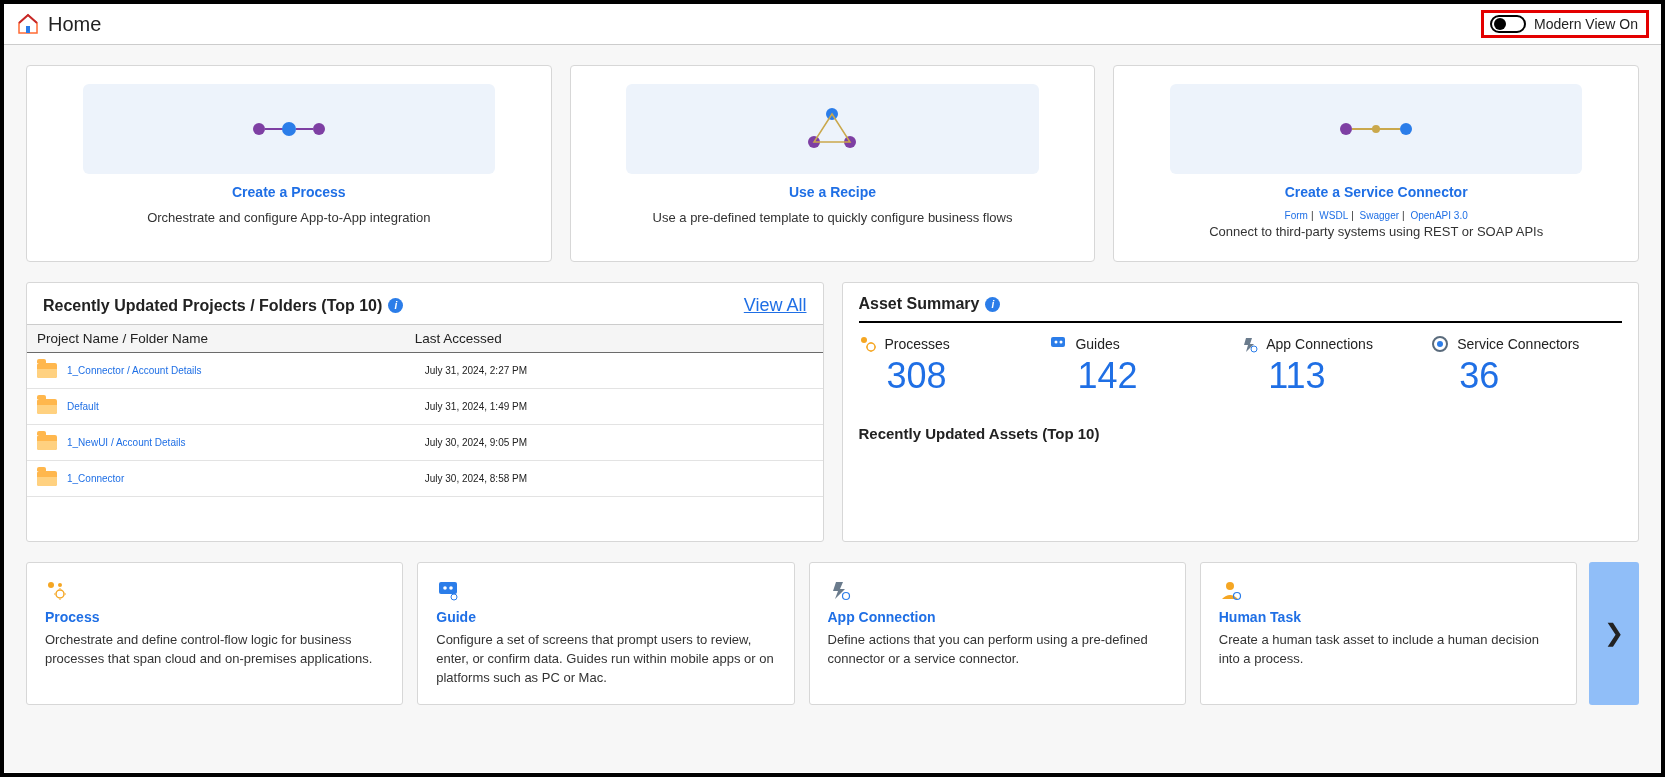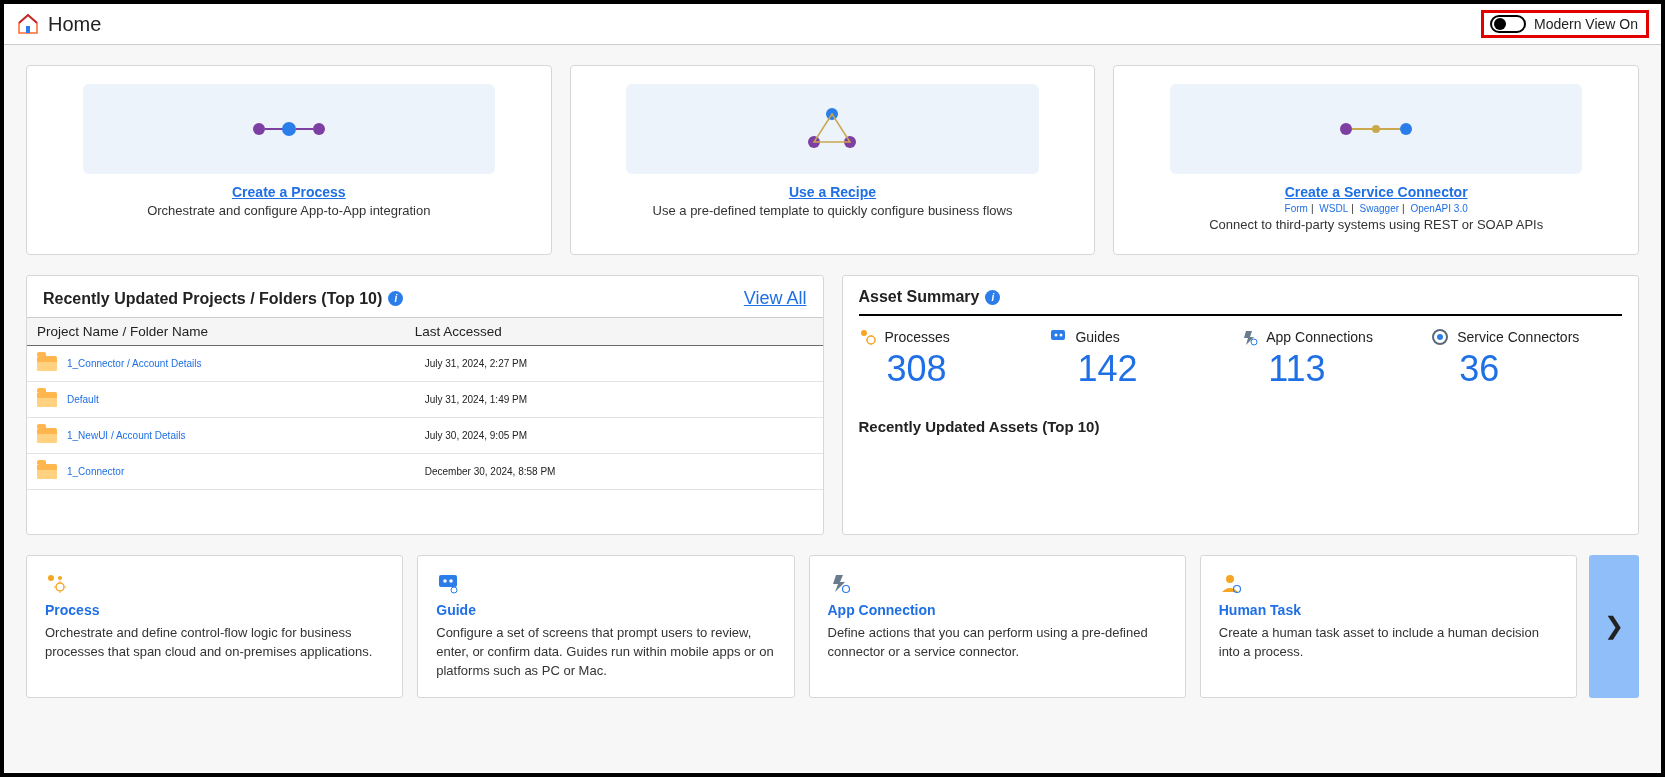--- a/index.html
+++ b/index.html
@@ -7,21 +7,21 @@
   .topbar { display: flex; align-items: center; justify-content: space-between; padding: 6px 12px; border-bottom: 1px solid #ccc; }
   .topbar-left { display: flex; align-items: center; gap: 8px; }
   .topbar-title { font-size: 20px; }
   .toggle-wrap { display: flex; align-items: center; gap: 8px; border: 3px solid #e30000; padding: 2px 8px 2px 6px; }
   .toggle { width: 36px; height: 18px; border: 2px solid #000; border-radius: 10px; position: relative; background: #fff; }
   .toggle-knob { width: 12px; height: 12px; background: #000; border-radius: 50%; position: absolute; top: 1px; left: 2px; }
   .content { padding: 20px 22px 10px 22px; background: #f7f7f7; height: calc(100% - 42px); display: flex; flex-direction: column; gap: 20px; }
   .cards3 { display: grid; grid-template-columns: 1fr 1fr 1fr; gap: 18px; }
   .card { background: #fff; border: 1px solid #d7d7d7; border-radius: 4px; padding: 18px 22px 22px 22px; display: flex; flex-direction: column; align-items: center; }
   .card-iconbox { background: #edf3fb; border-radius: 6px; width: 86%; height: 90px; display:flex; align-items:center; justify-content:center; margin-bottom: 10px; }
-  .card-title { color: #1f6fe5; font-weight: 700; margin-bottom: 3px; text-decoration: underline; }
+  .card-title { color: #1f6fe5; font-weight: 700; margin-bottom: 10px; }
   .card-desc { color: #333; font-size: 13px; text-align: center; }
   .card .links { font-size: 10px; margin-bottom: 3px; }
   .card .links a { color: #1f6fe5; text-decoration: none; }
   .card .links .sep { color: #333; margin: 0 3px; }
 
   .mid { display: grid; grid-template-columns: 1fr 1fr; gap: 18px; }
   .panel { background: #fff; border: 1px solid #d7d7d7; border-radius: 3px; padding: 12px 0 0 0; position: relative; height: 260px; }
   .panel-head { display: flex; justify-content: space-between; align-items: center; padding: 0 16px 8px 16px; }
   .panel-title { font-weight: 700; font-size: 16px; display: flex; align-items: center; gap: 6px; justify-content: space-between; }
   .info-ic { width: 15px; height: 15px; background: #2b7de9; border-radius: 50%; display: inline-flex; align-items: center; justify-content: center; color: #fff; font-size: 10px; font-weight: 700; font-style: italic; }
@@ -165,21 +165,21 @@
               <span class="folder-ic"></span>
               <span>1_NewUI / Account Details</span>
             </div>
           <div>July 30, 2024, 9:05 PM</div>
         </div>
         <div class="row">
           <div class="name">
               <span class="folder-ic"></span>
               <span>1_Connector</span>
             </div>
-          <div>December 30, 2024, 8:58 PM</div>
+          <div>July 30, 2024, 8:58 PM</div>
         </div>
       </div>
     </div>
 
     <div class="panel">
       <div class="panel-head">
         <div class="panel-title">
           <span>Asset Summary</span>
           <span class="info-ic">i</span>
         </div>

